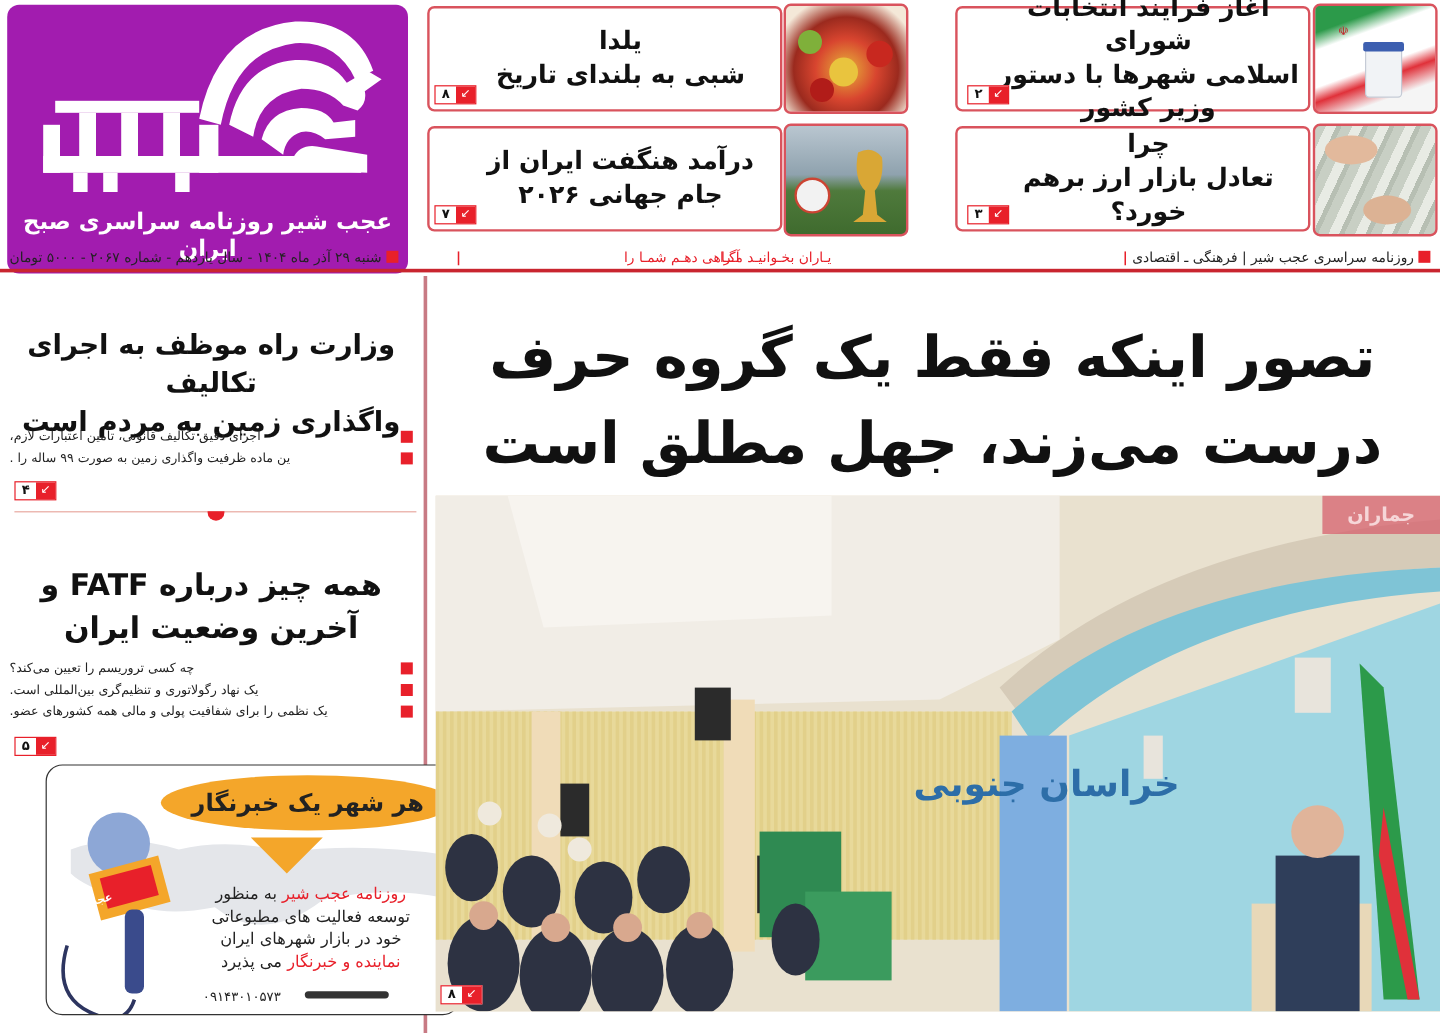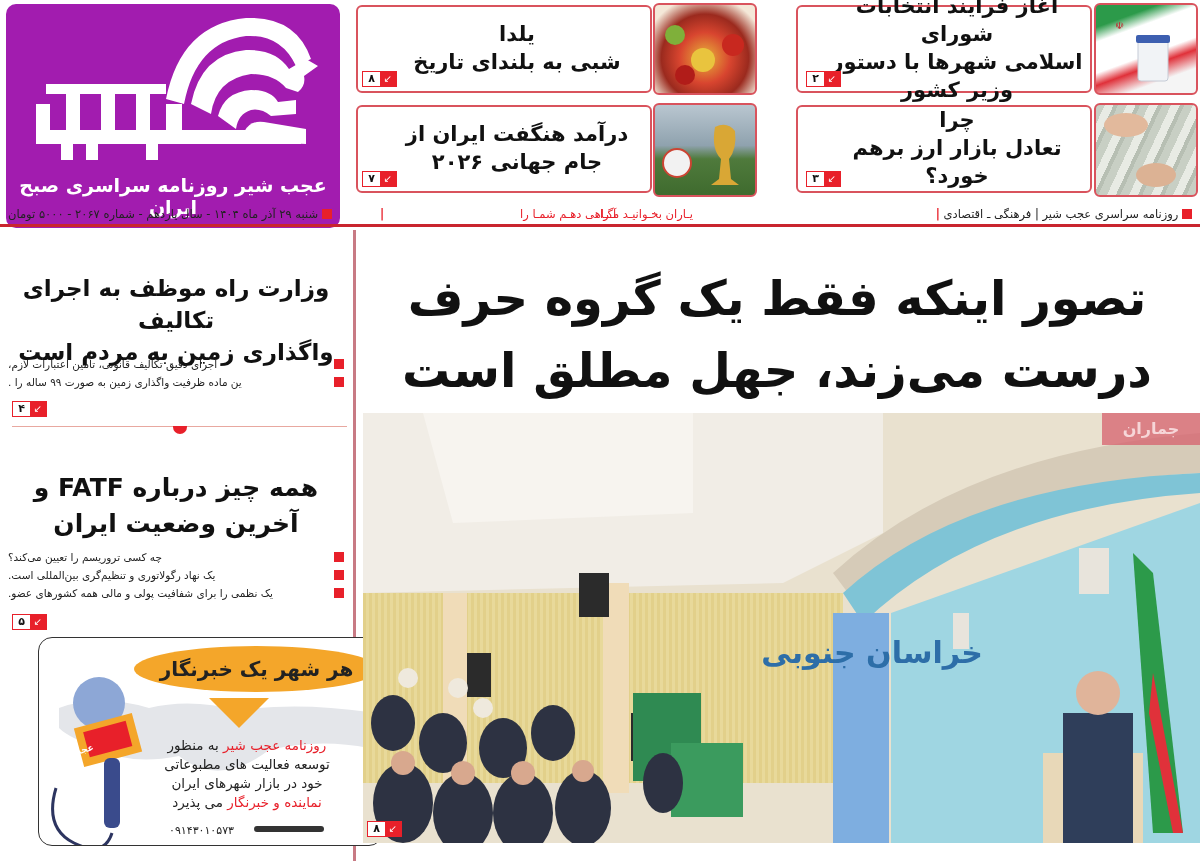--- a/index.html
+++ b/index.html
@@ -54,21 +54,21 @@
     
     .ad {
       position: absolute; left: 4px; top: 637px; width: 345px; height: 209px; border: 1.5px solid #333;
       border-radius: 14px; background: #fff; overflow: hidden; margin-left: 34px;
     }
     .ad .bubble {
       position: absolute; left: 95px; top: 8px; width: 245px; height: 46px; background: #f4a62a;
       border-radius: 50%; display: flex; align-items: center; justify-content: center;
       font-weight: bold; font-size: 20px; color: #222;
     }
-    .ad .body-text { position: absolute; left: 88px; width: 240px; top: 98px; text-align: center; font-size: 13.5px; line-height: 19px; color: #222; }
+    .ad .body-text { position: absolute; left: 100px; width: 240px; top: 98px; text-align: center; font-size: 13.5px; line-height: 19px; color: #222; }
     .ad .body-text .red { color: #e8202a; }
     .ad .phone { position: absolute; left: 130px; top: 186px; font-size: 11px; color: #222; direction: ltr; }
 
     
     .main-head {
       position: absolute; left: 362px; top: 262px; width: 830px; text-align: center;
       font-weight: bold; font-size: 48px; line-height: 72px; color: #111;
     }
 
     

